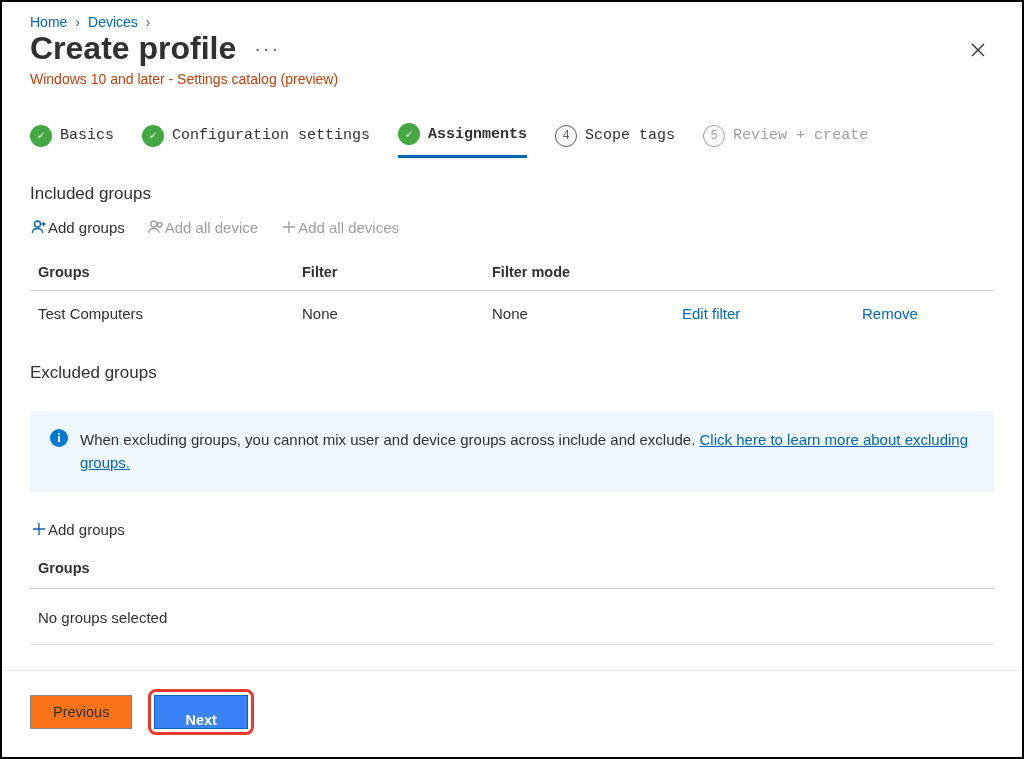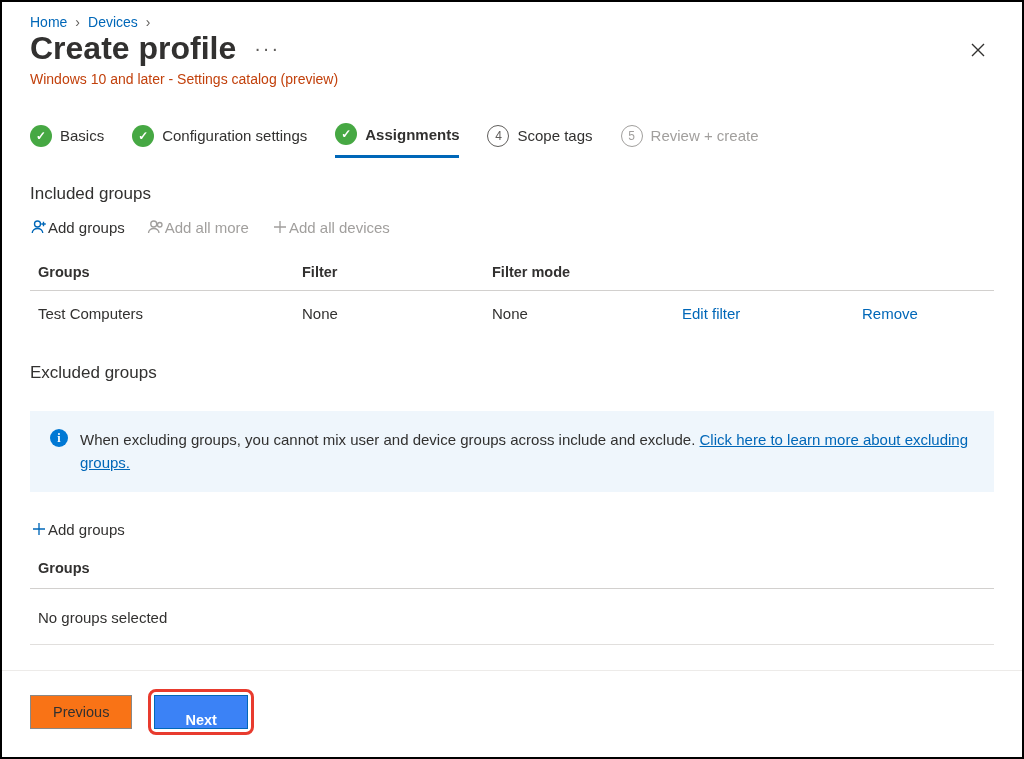--- a/index.html
+++ b/index.html
@@ -24,21 +24,21 @@
   
   .header-row { display: flex; align-items: flex-start; justify-content: space-between; }
   .title-block { }
   h1 { font-size: 32px; font-weight: 600; color: #323130; display: inline-block; }
   .ellips { display: inline-block; margin-left: 14px; color: #605e5c; font-size: 20px; letter-spacing: 2px; position: relative; top: -4px; cursor: pointer; }
   .subtitle { color: #c2410c; font-size: 14px; margin-top: 4px; text-align: right; }
   .close-btn { font-size: 20px; color: #323130; cursor: pointer; padding: 4px 8px; margin-top: 6px; }
 
   
   .stepper { display: flex; gap: 28px; margin-top: 36px; border-bottom: none; }
-  .step { display: flex; align-items: center; gap: 8px; padding-bottom: 10px; font-size: 15px; cursor: pointer; }
+  .step { display: flex; align-items: center; gap: 8px; padding-bottom: 10px; font-size: 15px; cursor: pointer; font-family: Liberation Mono, monospace; }
   .step.active { font-weight: 600; border-bottom: 3px solid #0067b8; }
   .step-circle {
     width: 22px; height: 22px; border-radius: 50%;
     display: flex; align-items: center; justify-content: center;
     font-size: 12px; flex-shrink: 0;
   }
   .step-circle.done { background: #46a843; color: #fff; }
   .step-circle.num { border: 1.5px solid #605e5c; color: #605e5c; background: #fff; }
   .step-circle.num.dim { border-color: #a19f9d; color: #a19f9d; }
   .step-label { color: #323130; }
@@ -172,21 +172,21 @@
       <span>Add groups</span>
     </div>
     <div class="action-link dim">
       <span class="ic">
         <svg viewBox="0 0 24 24" fill="none" stroke="#a19f9d" stroke-width="1.8">
             <circle cx="9" cy="8" r="4"></circle>
             <circle cx="17" cy="9" r="3"></circle>
             <path d="M2 20c0-3.3 3.1-6 7-6s7 2.7 7 6"></path>
           </svg>
       </span>
-      <span>Add all more</span>
+      <span>Add all device</span>
     </div>
     <div class="action-link dim">
       <span class="ic">
         <svg viewBox="0 0 24 24" fill="none" stroke="#a19f9d" stroke-width="1.8">
             <path d="M12 4v16M4 12h16"></path>
           </svg>
       </span>
       <span>Add all devices</span>
     </div>
   </div>

